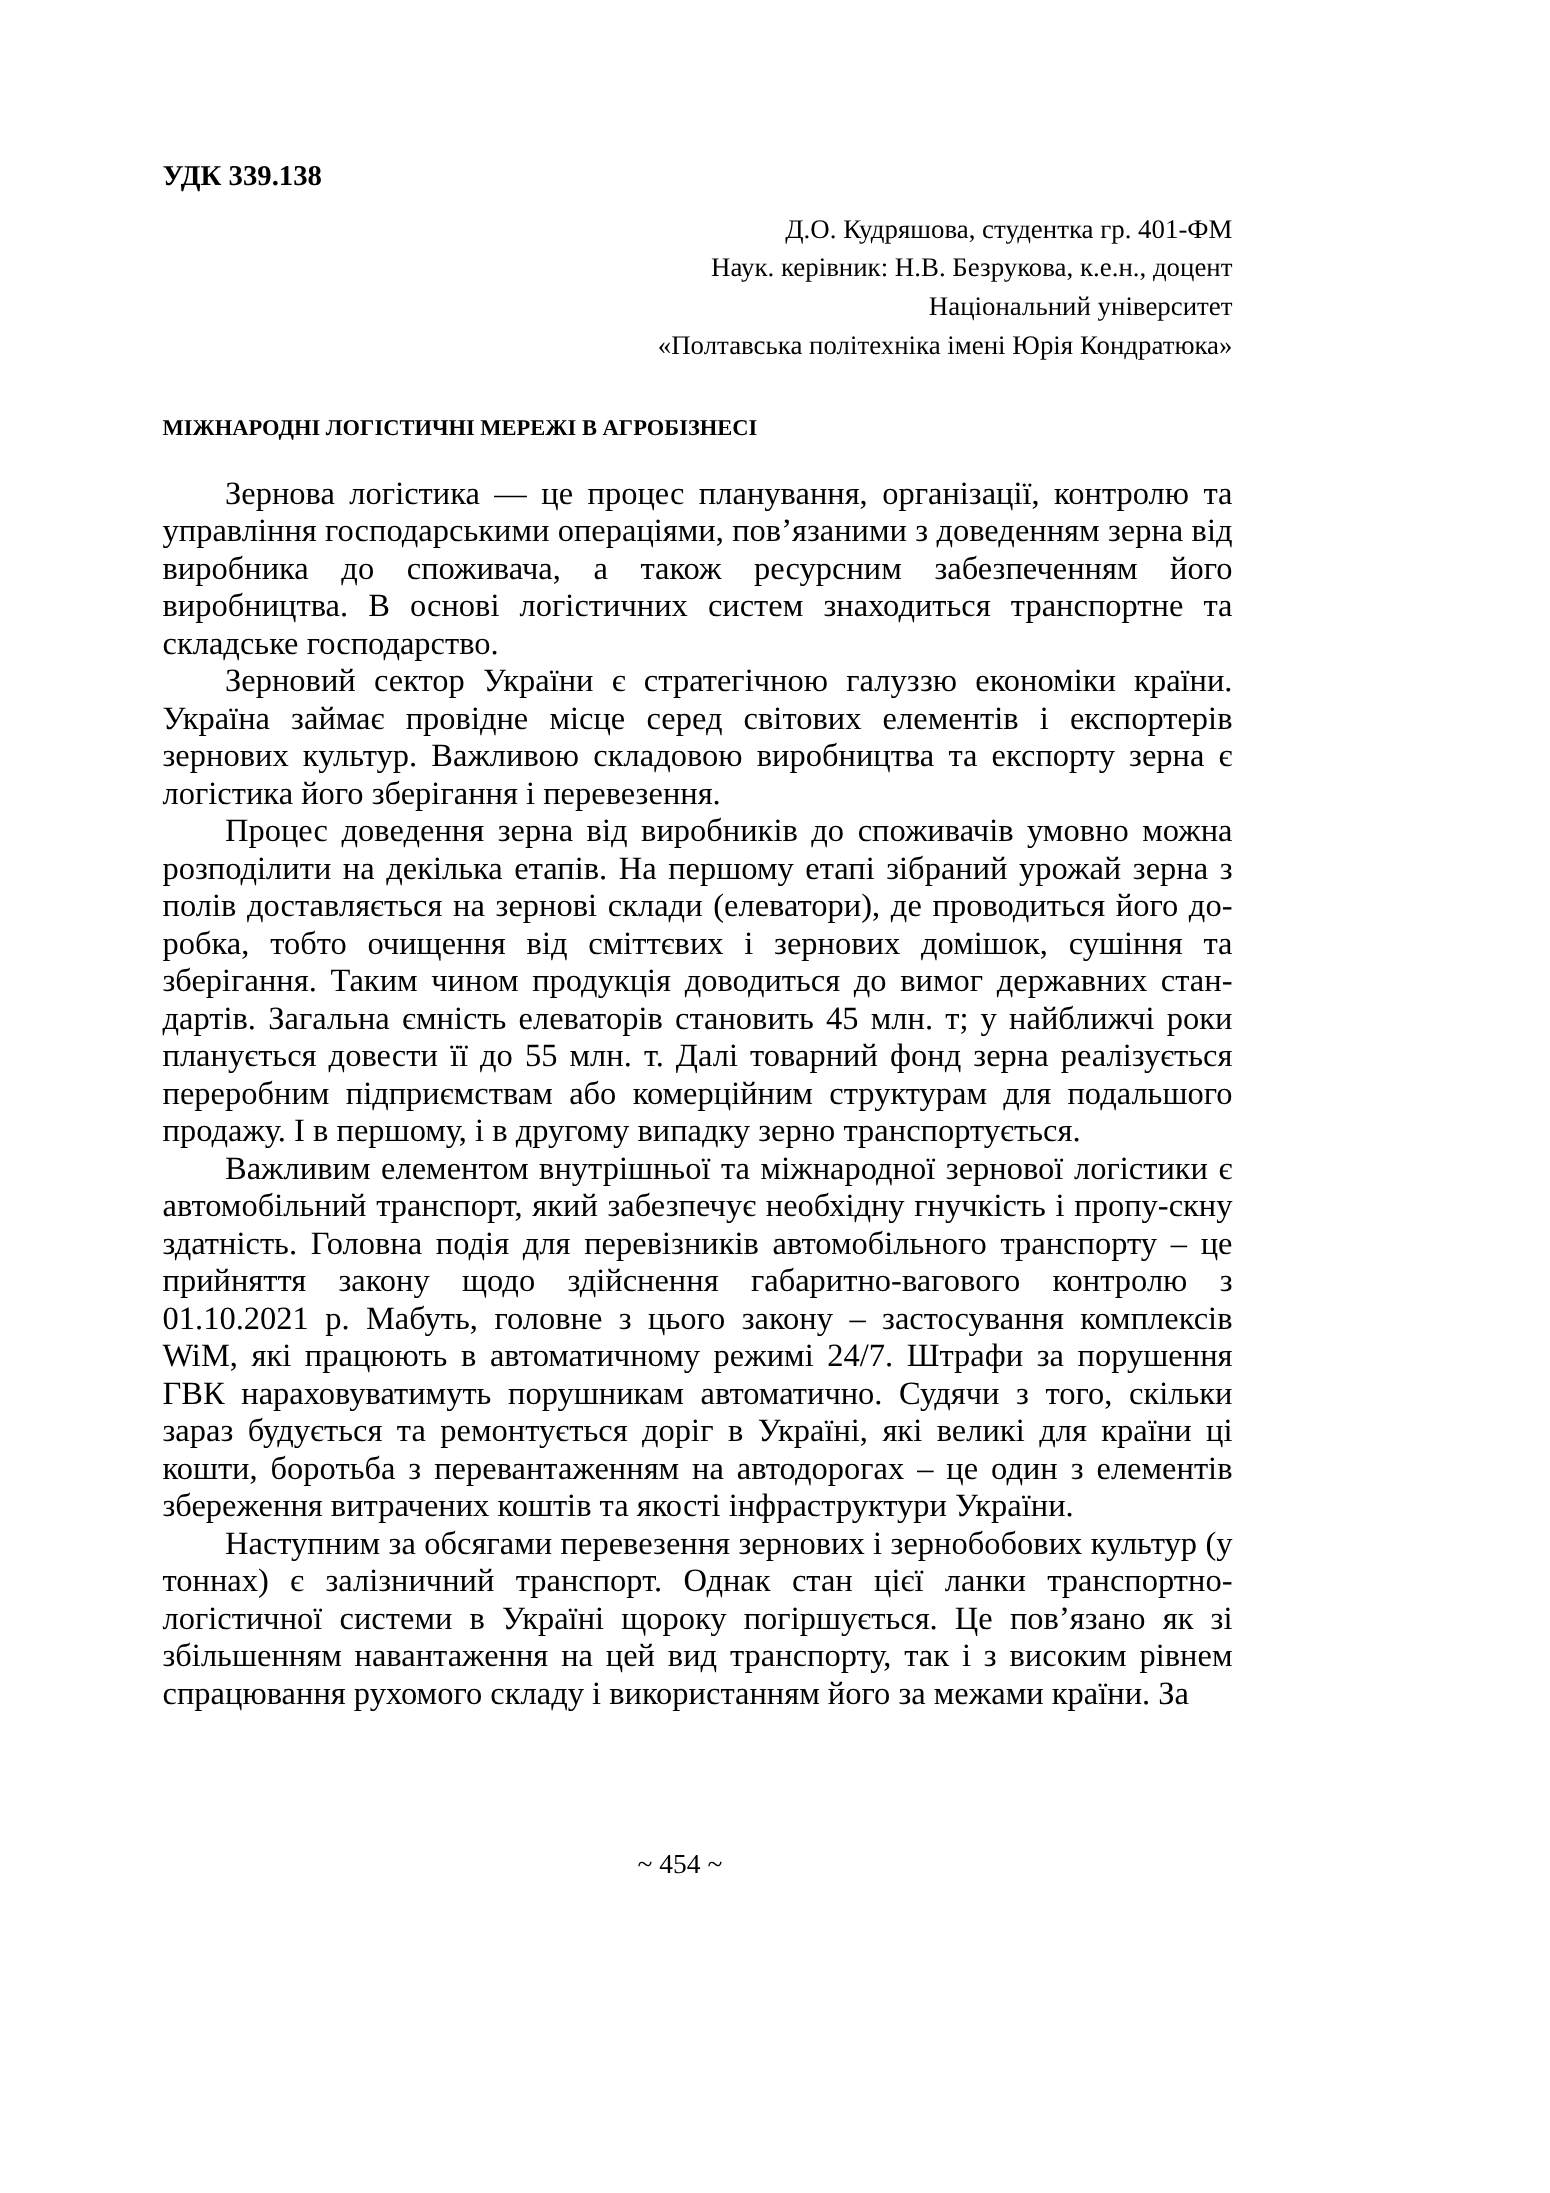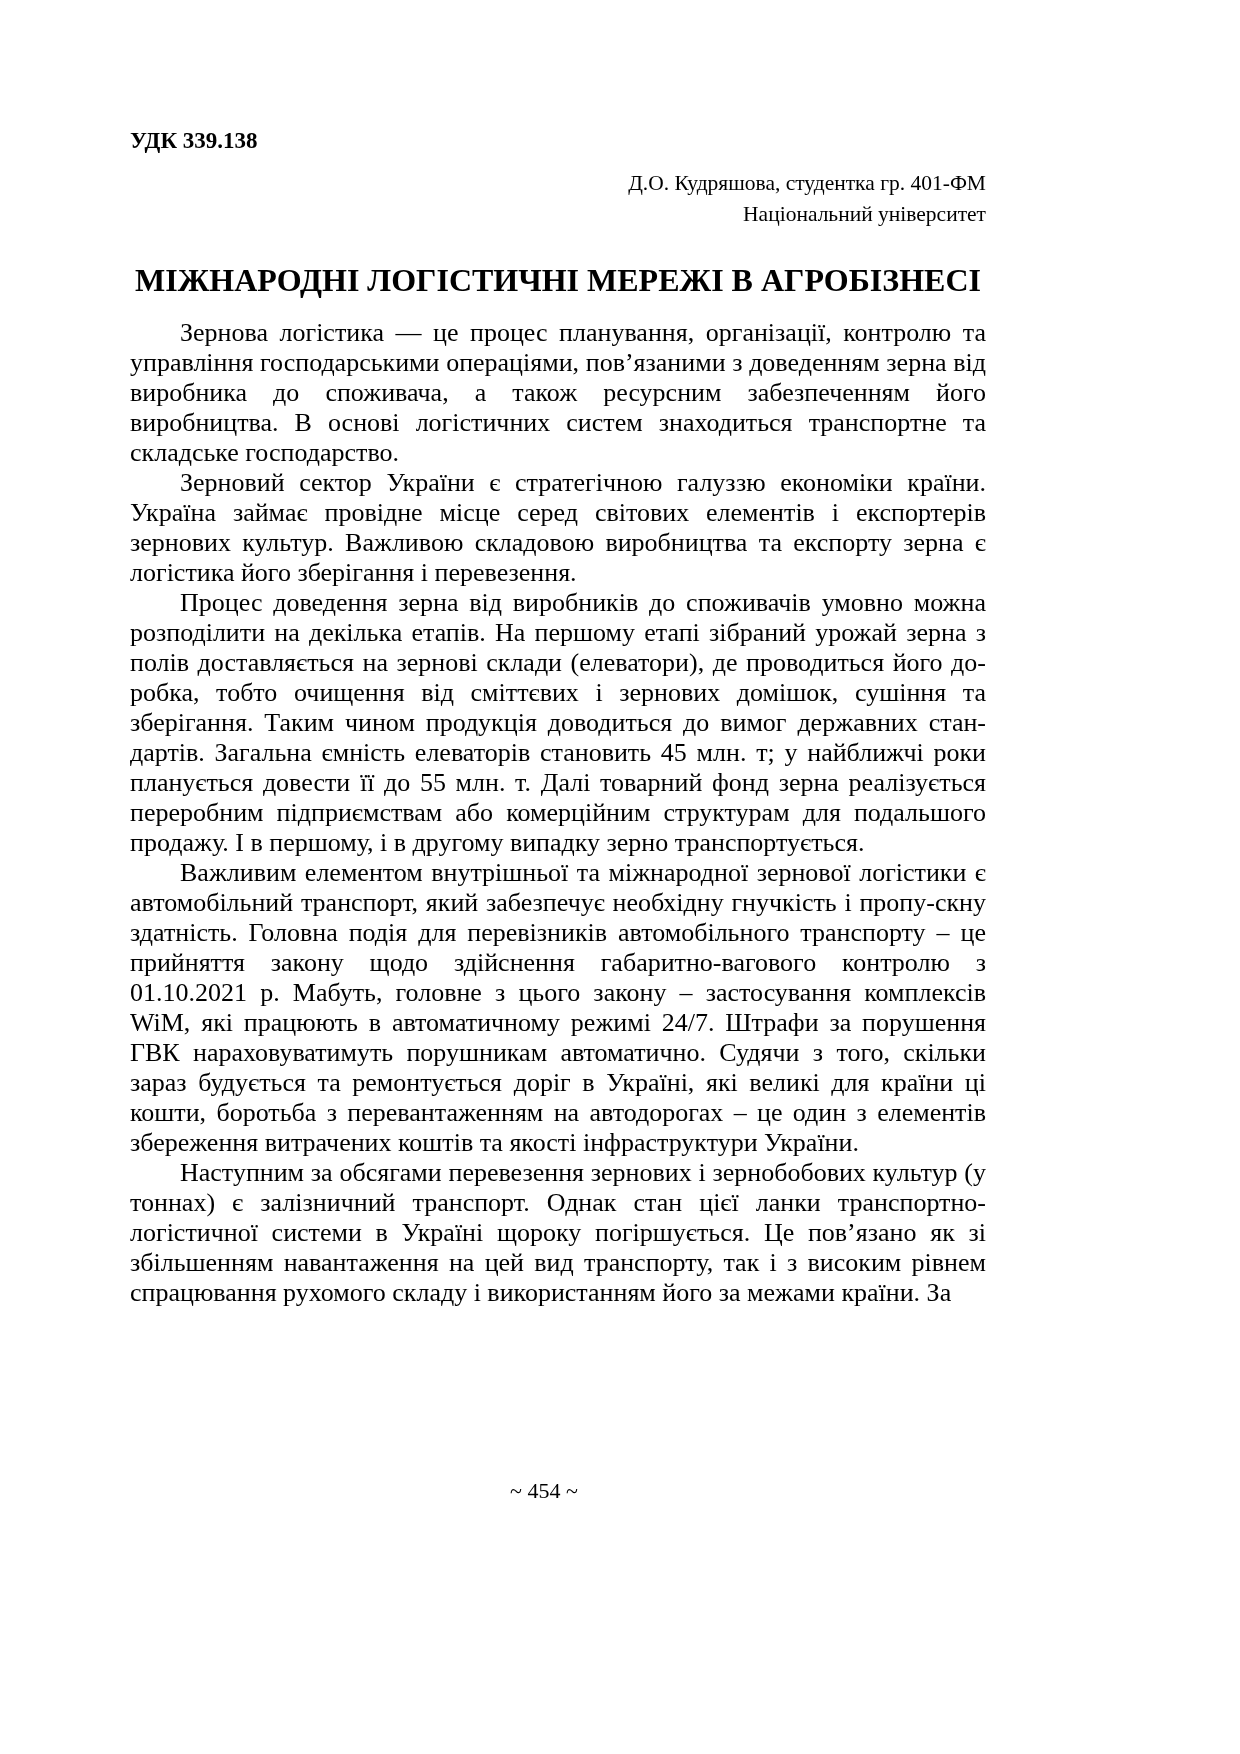--- a/index.html
+++ b/index.html
@@ -28,23 +28,23 @@
     text-align: left;
     margin: 0 0 14px 0;
   }
   .byline {
     text-align: right;
     font-size: 21.5px;
     line-height: 31px;
     margin: 0;
   }
   .article-title {
-    text-align: center;
+    text-align: left;
     font-weight: bold;
-    font-size: 32px;
+    font-size: 18px;
     line-height: 32px;
     margin: 34px 0 22px 0;
   }
   .body-text p {
     margin: 0;
     font-size: 26px;
     line-height: 30px;
     text-align: justify;
     text-indent: 50px;
   }
@@ -60,21 +60,23 @@
 </head>
 <body>
 
 <div class="page">
   <div class="content">
 
     <div class="udc">УДК 339.138</div>
 
     <div class="byline">
       <div>Д.О. Кудряшова, студентка гр. 401-ФМ</div>
+      <div>Наук. керівник: Н.В. Безрукова, к.е.н., доцент</div>
       <div>Національний університет</div>
+      <div>«Полтавська політехніка імені Юрія Кондратюка»</div>
     </div>
 
     <h1 class="article-title">МІЖНАРОДНІ ЛОГІСТИЧНІ МЕРЕЖІ В АГРОБІЗНЕСІ</h1>
 
     <div class="body-text">
       <p>Зернова логістика — це процес планування, організації, контролю та управління господарськими операціями, пов’язаними з доведенням зерна від виробника до споживача, а також ресурсним забезпеченням його виробництва. В основі логістичних систем знаходиться транспортне та складське господарство.</p>
       <p>Зерновий сектор України є стратегічною галуззю економіки країни. Україна займає провідне місце серед світових елементів і експортерів зернових культур. Важливою складовою виробництва та експорту зерна є логістика його зберігання і перевезення.</p>
       <p>Процес доведення зерна від виробників до споживачів умовно можна розподілити на  декілька етапів. На першому етапі зібраний урожай зерна з полів доставляється на зернові склади (елеватори), де проводиться його до-робка, тобто очищення від сміттєвих і зернових домішок, сушіння та зберігання. Таким чином продукція доводиться до вимог державних стан-дартів. Загальна ємність елеваторів становить 45 млн. т; у найближчі роки планується довести її до 55 млн. т. Далі товарний фонд зерна реалізується переробним  підприємствам або комерційним структурам для подальшого продажу. І в першому, і в другому  випадку зерно транспортується.</p>
       <p>Важливим елементом внутрішньої та міжнародної зернової логістики є автомобільний транспорт, який забезпечує необхідну гнучкість і пропу-скну здатність. Головна подія для перевізників автомобільного транспорту – це прийняття закону щодо здійснення габаритно-вагового контролю з 01.10.2021 р. Мабуть, головне з цього закону – застосування комплексів WiM, які працюють в автоматичному режимі 24/7. Штрафи за порушення ГВК нараховуватимуть порушникам автоматично. Судячи з того, скільки зараз будується та ремонтується доріг в Україні, які великі для країни ці кошти, боротьба з перевантаженням на автодорогах – це один з елементів збереження витрачених коштів та якості інфраструктури України.</p>
       <p>Наступним за обсягами перевезення зернових і зернобобових культур (у тоннах) є залізничний транспорт. Однак стан цієї ланки транспортно-логістичної системи в Україні щороку погіршується. Це пов’язано як зі збільшенням навантаження на цей вид транспорту, так і з високим рівнем спрацювання рухомого складу і використанням його за межами країни. За</p>

